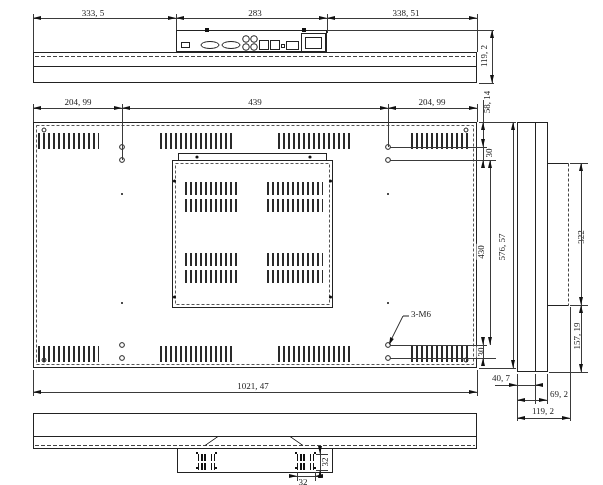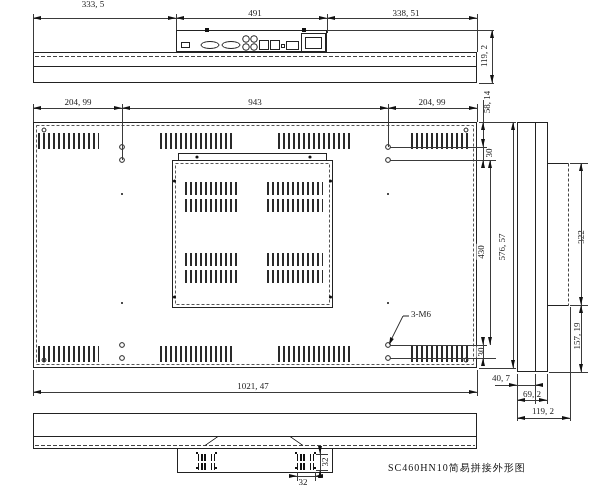--- a/index.html
+++ b/index.html
@@ -122,42 +122,41 @@
   <div class="fgap" style="left:305px;top:454px;width:3px;height:16px"></div>
   <div class="fdot" style="left:196px;top:452px"></div>
   <div class="fdot" style="left:215px;top:452px"></div>
   <div class="fdot" style="left:196px;top:467px"></div>
   <div class="fdot" style="left:215px;top:467px"></div>
   <div class="fdot" style="left:295px;top:452px"></div>
   <div class="fdot" style="left:314px;top:452px"></div>
   <div class="fdot" style="left:295px;top:467px"></div>
   <div class="fdot" style="left:314px;top:467px"></div>
 
-  <span class="dim" style="left:93px;top:4px">333, 5</span>
-  <span class="dim" style="left:255px;top:13px">491</span>
+  <span class="dim" style="left:93px;top:13px">333, 5</span>
+  <span class="dim" style="left:255px;top:13px">283</span>
   <span class="dim" style="left:406px;top:13px">338, 51</span>
   <span class="dimv" style="left:484px;top:56px">119, 2</span>
   <span class="dim" style="left:78px;top:102px">204, 99</span>
-  <span class="dim" style="left:255px;top:102px">943</span>
+  <span class="dim" style="left:255px;top:102px">439</span>
   <span class="dim" style="left:432px;top:102px">204, 99</span>
   <span class="dimv" style="left:487px;top:102px">58, 14</span>
   <span class="dimv" style="left:489px;top:153px">30</span>
   <span class="dimv" style="left:481px;top:252px">430</span>
   <span class="dimv" style="left:502px;top:247px">576, 57</span>
   <span class="dimv" style="left:481px;top:352px">30</span>
   <span class="dim" style="left:421px;top:314px">3-M6</span>
   <span class="dim" style="left:253px;top:386px">1021, 47</span>
   <span class="dimv" style="left:581px;top:237px">322</span>
   <span class="dimv" style="left:577px;top:336px">157, 19</span>
   <span class="dim" style="left:501px;top:378px">40, 7</span>
-  <span class="dim" style="left:532px;top:394px">69, 2</span>
+  <span class="dim" style="left:559px;top:394px">69, 2</span>
   <span class="dim" style="left:543px;top:411px">119, 2</span>
   <span class="dimv" style="left:325px;top:462px">32</span>
   <span class="dim" style="left:303px;top:482px">32</span>
-  <span class="title" style="left:388px;top:461px">SC460HN10简易拼接外形图</span>
 <div class="hl" style="left: 33px; top: 18px; width: 444px;"></div>
     <div class="hl" style="left: 327px; top: 30px; width: 167px;"></div>
     <div class="hl" style="left: 479px; top: 83px; width: 15px;"></div>
     <div class="hl" style="left: 33px; top: 108px; width: 444px;"></div>
     <div class="hl" style="left: 33px; top: 392px; width: 444px;"></div>
     <div class="hl" style="left: 479px; top: 122px; width: 37px;"></div>
     <div class="hl" style="left: 390px; top: 147px; width: 97px;"></div>
     <div class="hl" style="left: 390px; top: 160px; width: 106px;"></div>
     <div class="hl" style="left: 390px; top: 345px; width: 97px;"></div>
     <div class="hl" style="left: 390px; top: 358px; width: 106px;"></div>

